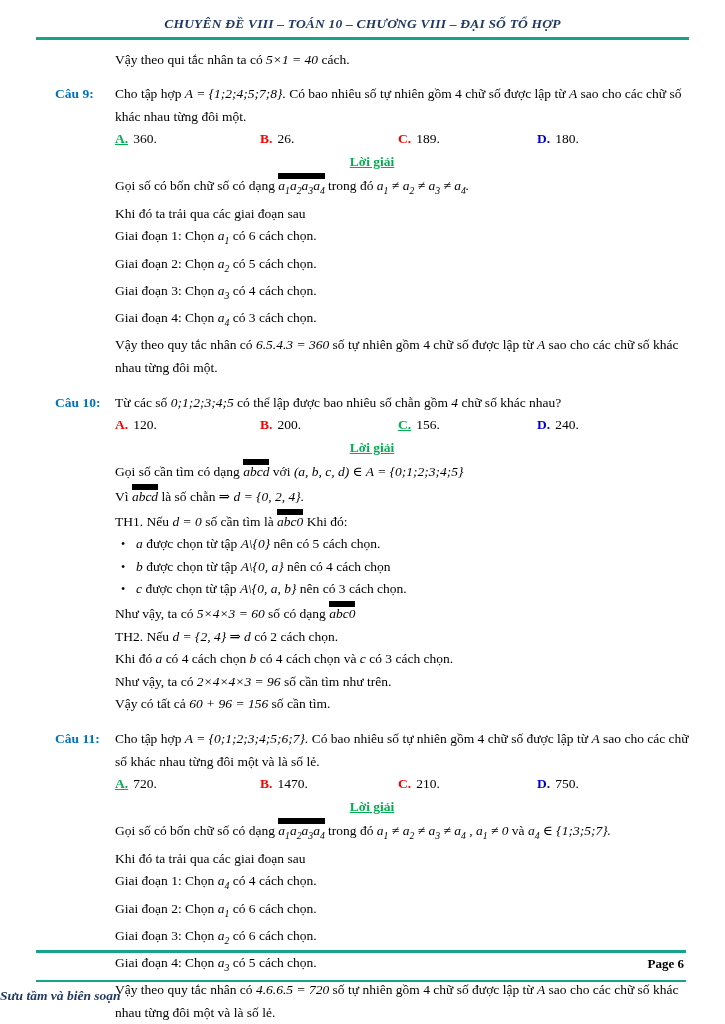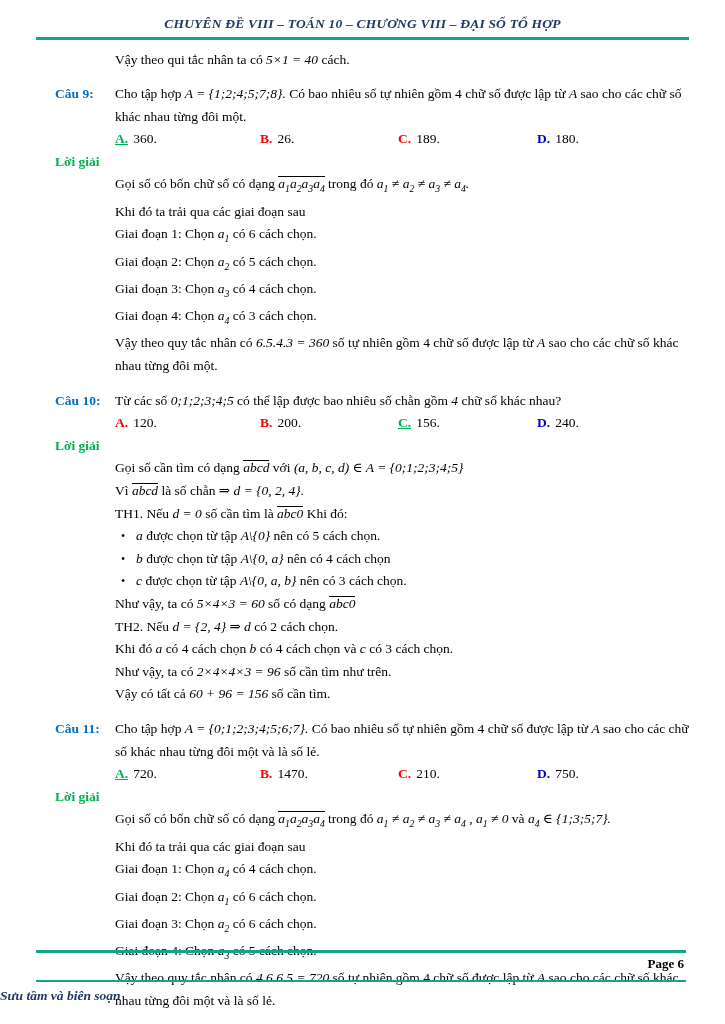--- a/index.html
+++ b/index.html
@@ -22,28 +22,28 @@
   .ml { margin-left: 60px; }
   .q-row { display: flex; align-items: flex-start; margin-top: 12px; }
   .q-label { flex: 0 0 60px; font-weight: 700; color: var(--question-label, #0070C0); }
   .q-text { flex: 1; }
   .options { display: grid; grid-template-columns: 145px 138px 139px 1fr; margin-left: 60px; }
   .opt-letter { font-weight: 700; }
   .opt-letter.red   { color: var(--option-red, #FF0000); }
   .opt-letter.blue  { color: var(--option-blue, #0000CC); }
   .opt-letter.green { color: var(--answer-green, #00B050); text-decoration: underline; }
   .opt-value { margin-left: 5px; text-align: center; }
-  .solution-heading { text-align: left; font-weight: 700; color: var(--answer-green, #00B050); }
+  .solution-heading { text-align: center; font-weight: 700; color: var(--answer-green, #00B050); text-decoration: underline; }
   .solution { margin-left: 60px; }
   .bullet-line { display: flex; margin-left: 6px; }
   .bullet-marker { flex: 0 0 15px; font-size: 12px; }
   .seg-m { font-style: italic; }
   .seg-ov {
     font-style: italic; display: inline-block;
-    border-top: 1px solid #000000; line-height: 1.05; vertical-align: baseline;
+    border-top: 6px solid #000000; line-height: 1.05; vertical-align: baseline;
   }
   sub { font-size: 0.72em; }
   .footer { position: absolute; left: 0; right: 3px; bottom: 20px; }
   .page-num { text-align: right; padding: 2px 38px 2px 0; font-weight: 700; font-size: 13px; line-height: 18px; }
   .credit { text-align: left; font-weight: 700; font-style: italic; color: var(--header-text, #203864); margin-top: 6px; }
 </style>
 </head>
 <body>
 
 <div class="page">

